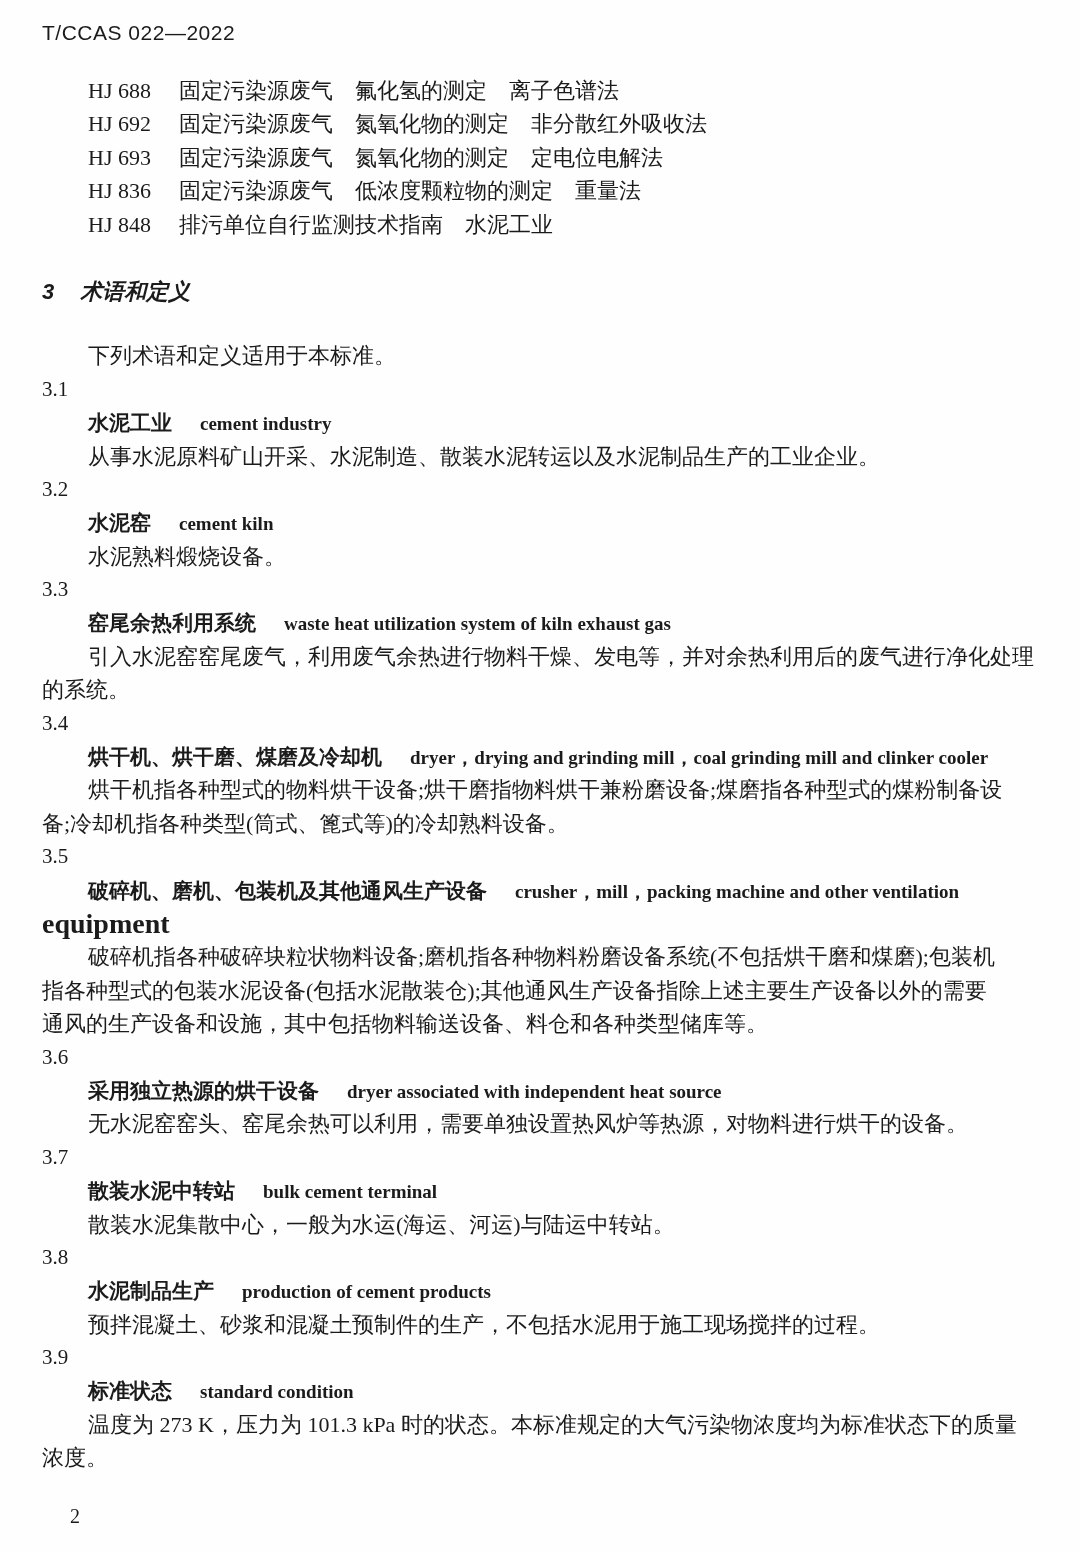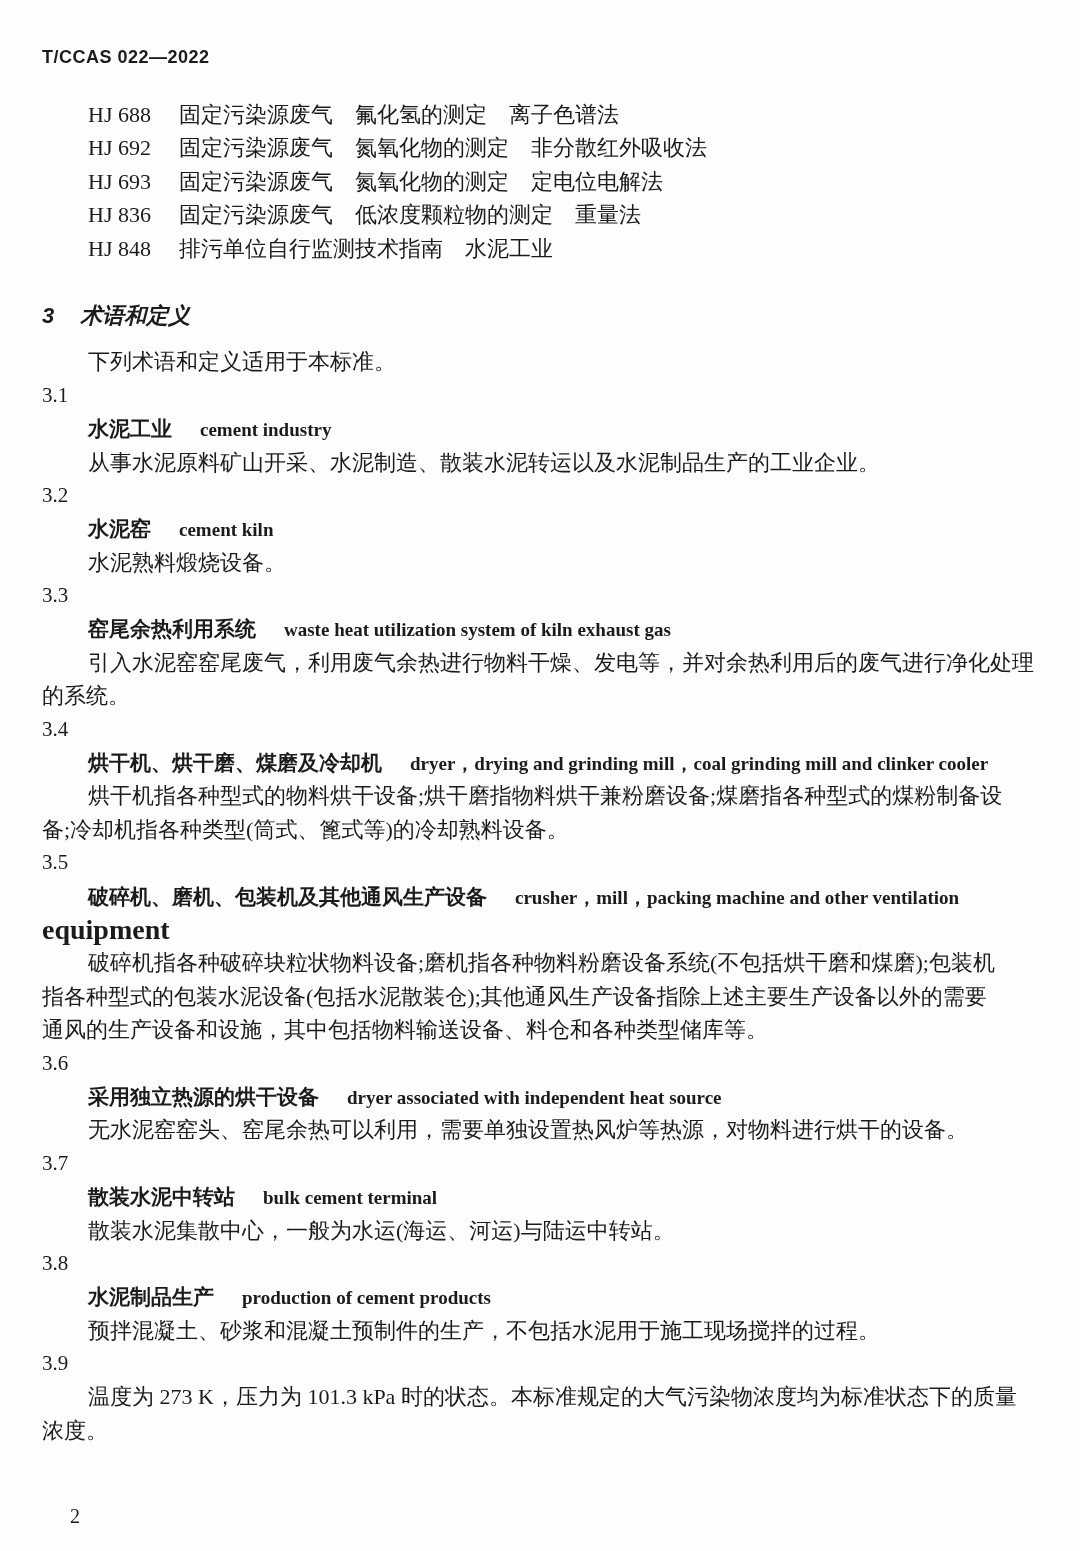--- a/index.html
+++ b/index.html
@@ -9,44 +9,43 @@
     height: 1551px;
     background: #fefefe;
     color: #1b1b1b;
     font-family: "Liberation Serif", "DejaVu Serif", serif;
     box-sizing: border-box;
     padding: 20px 0 0 42px;
     overflow: hidden;
   }
   .doc-code {
     font-family: "Liberation Sans", "DejaVu Sans", sans-serif;
-    font-weight: 700;
-    font-size: 18px;
+    font-weight: 400;
+    font-size: 21px;
     line-height: 26px;
     letter-spacing: 0.5px;
-    margin-top: 24px;
   }
   .line {
     height: 33.4px;
     line-height: 33.4px;
     white-space: nowrap;
     font-size: 22px;
   }
   .ref-list { margin-top: 28px; }
   .ref { padding-left: 46px; }
   .ref-text { margin-left: 28px; }
   .section-heading {
     margin-top: 34px;
     font-family: "Liberation Sans", "DejaVu Sans", sans-serif;
     font-weight: 700;
     font-size: 22px;
     font-style: italic;
   }
   .sec-title { margin-left: 26px; }
-  .intro { margin-top: 13px; }
+  .intro { margin-top: 31px; }
   .indent { padding-left: 46px; }
   .term-number { font-size: 21px; }
   .term-heading { padding-left: 46px; }
   .term-zh {
     font-family: "Liberation Sans", "DejaVu Sans", sans-serif;
     font-weight: 700;
     font-size: 21px;
   }
   .term-en {
     font-family: Liberation Serif, serif;
@@ -162,19 +161,22 @@
   <div>
     <div class="line term-number">3.8</div>
     <div class="line term-heading">
       <span class="term-zh">水泥制品生产</span><span class="term-en">production of cement products</span>
     </div>
     <div class="line indent">预拌混凝土、砂浆和混凝土预制件的生产，不包括水泥用于施工现场搅拌的过程。</div>
   </div>
 
   <div>
     <div class="line term-number">3.9</div>
+    <div class="line term-heading">
+      <span class="term-zh">标准状态</span><span class="term-en">standard condition</span>
+    </div>
     <div class="line indent">温度为 273 K，压力为 101.3 kPa 时的状态。本标准规定的大气污染物浓度均为标准状态下的质量</div>
     <div class="line">浓度。</div>
   </div>
 
   <div class="page-number">2</div>
 
 </div>
 
 </body></html>

